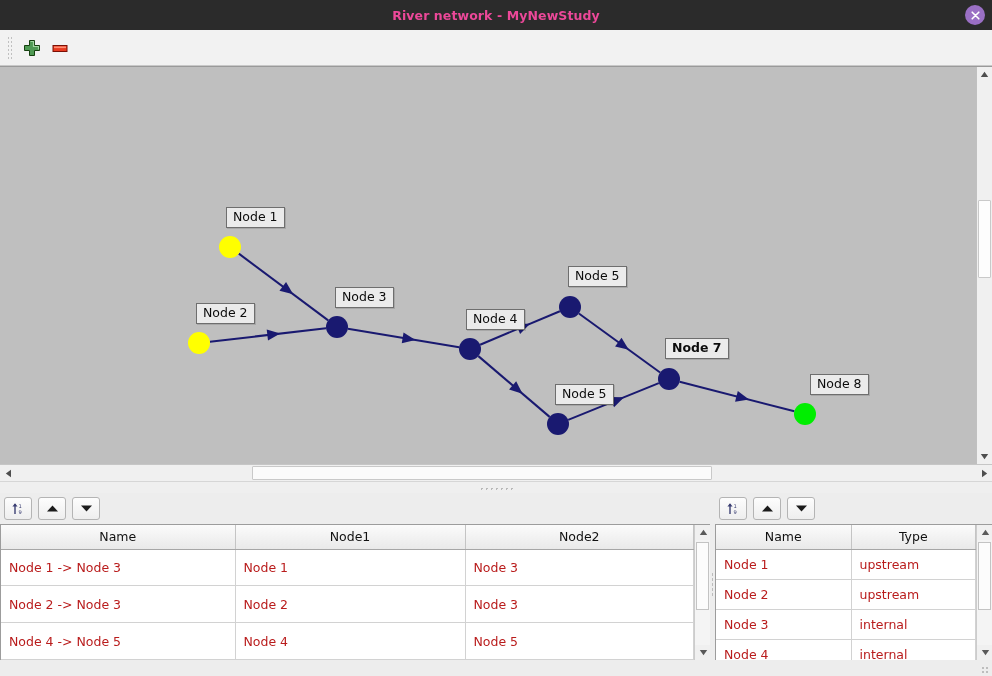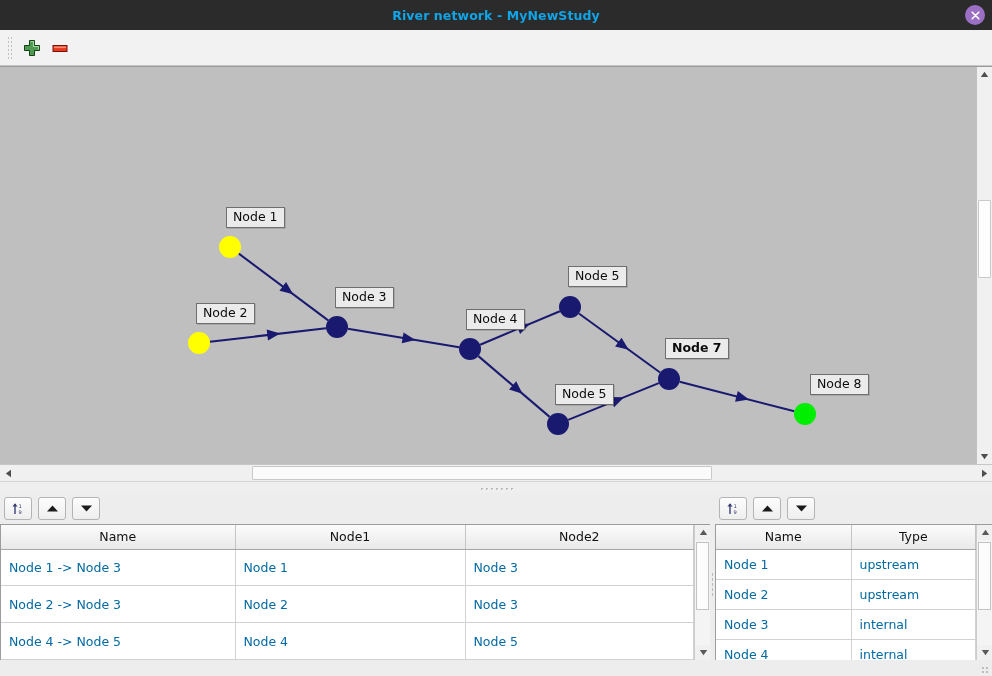--- a/index.html
+++ b/index.html
@@ -19,21 +19,21 @@
   }
 
   
   .titlebar {
     position: relative;
     height: 30px; min-height: 30px;
     background: #2b2b2b;
     display: flex; align-items: center; justify-content: center;
   }
   .titlebar-title {
-    color: #0ea5e9;
+    color: #ec4899;
     font-size: 12.5px;
     font-weight: bold;
     letter-spacing: .1px;
     user-select: none;
   }
   .close-btn {
     position: absolute; right: 7px; top: 50%;
     transform: translateY(-50%);
     width: 20px; height: 20px;
     border-radius: 50%;
@@ -212,21 +212,21 @@
     color: #111;
     height: 24px;
     text-align: center;
     user-select: none;
     cursor: pointer;
   }
   table.grid td {
     border-right: 1px solid #d2d2d2;
     border-bottom: 1px solid #d2d2d2;
     font-size: 12.5px;
-    color: #0369a1;
+    color: #b91c1c;
     height: 30px;
     padding: 0 8px;
     white-space: nowrap;
     overflow: hidden;
     cursor: default;
   }
 
   .tbl-vscroll {
     position: absolute; right: 0; top: 0; bottom: 0;
     width: 16px;

